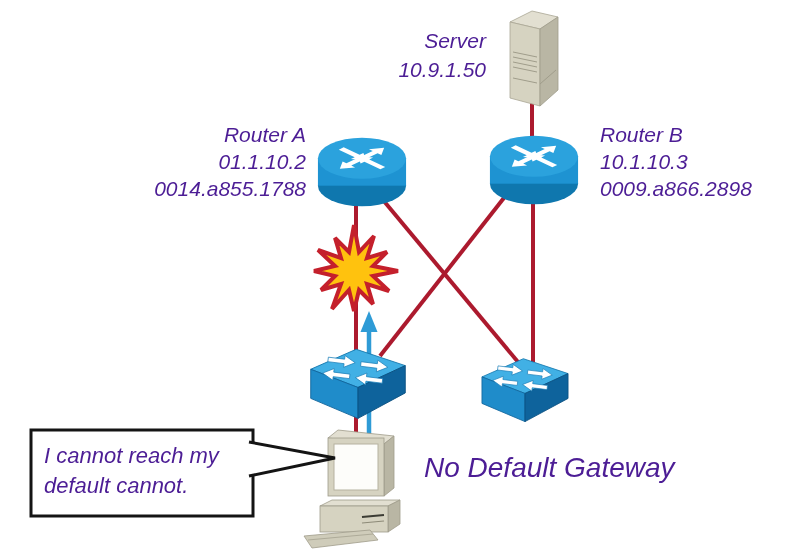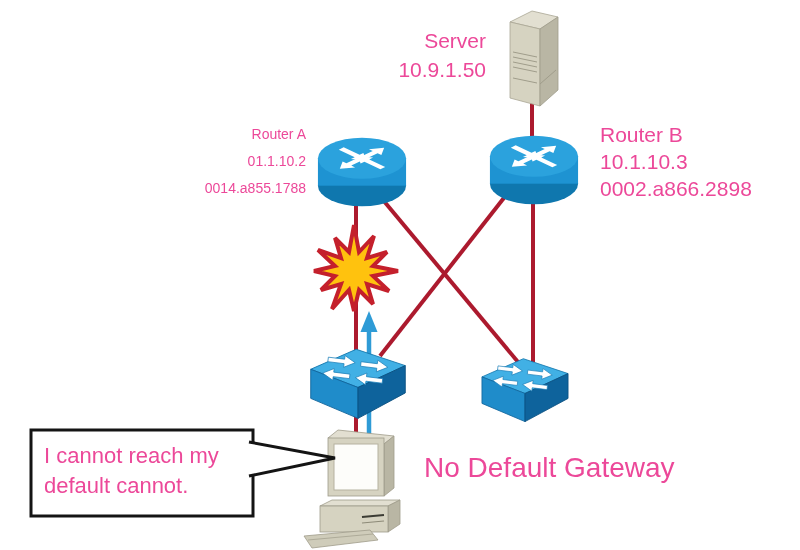--- a/index.html
+++ b/index.html
@@ -1,24 +1,24 @@
 <!DOCTYPE html>
 <html><head>
 <meta charset="utf-8">
 <style>
   html,body{margin:0;padding:0;background:#fff;}
   #figure{
     position:relative;width:800px;height:550px;background:#ffffff;
     font-family:"Liberation Sans",sans-serif;color:#1d1d1d;overflow:hidden;
   }
   .abs{position:absolute;}
-  .lbl{position:absolute;color:#ec4899;}
+  .lbl{position:absolute;color:#4c1d95;font-style:italic;}
   .lbl div{white-space:nowrap;}
   #server-label{left:360px;top:26px;width:126px;text-align:right;font-size:21px;line-height:29px;}
-  #router-a-label{left:130px;top:121px;width:176px;text-align:right;font-size:14px;line-height:27px;}
+  #router-a-label{left:130px;top:121px;width:176px;text-align:right;font-size:21px;line-height:27px;}
   #router-b-label{left:600px;top:121px;width:195px;text-align:left;font-size:21px;line-height:27px;}
   #ndg-label{left:424px;top:452px;font-size:28px;}
   #bubble-text{left:44px;top:441px;width:202px;font-size:22px;line-height:30px;}
   svg{display:block;}
 </style>
 </head>
 <body>
 
 <div id="figure">
 
@@ -145,18 +145,18 @@
 
   <div class="lbl" id="router-a-label">
     <div>Router A</div>
     <div>01.1.10.2</div>
     <div>0014.a855.1788</div>
   </div>
 
   <div class="lbl" id="router-b-label">
     <div>Router B</div>
     <div>10.1.10.3</div>
-    <div>0002.a866.2898</div>
+    <div>0009.a866.2898</div>
   </div>
 
   <div class="lbl" id="ndg-label">No Default Gateway</div>
 
 </div>
 
 </body></html>

